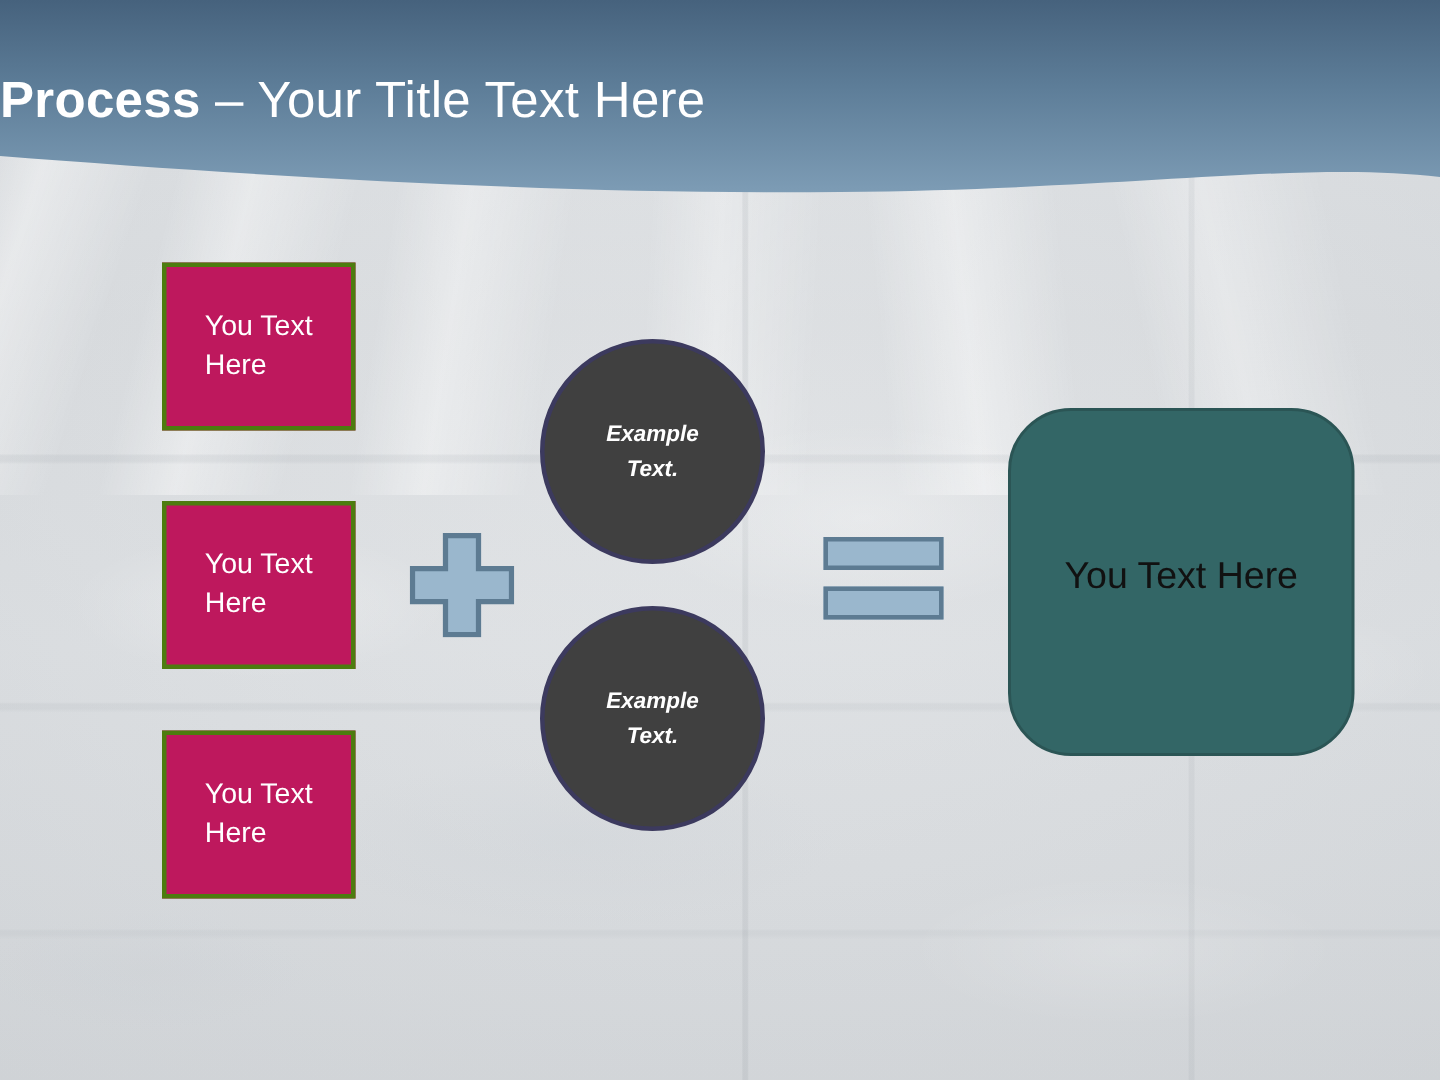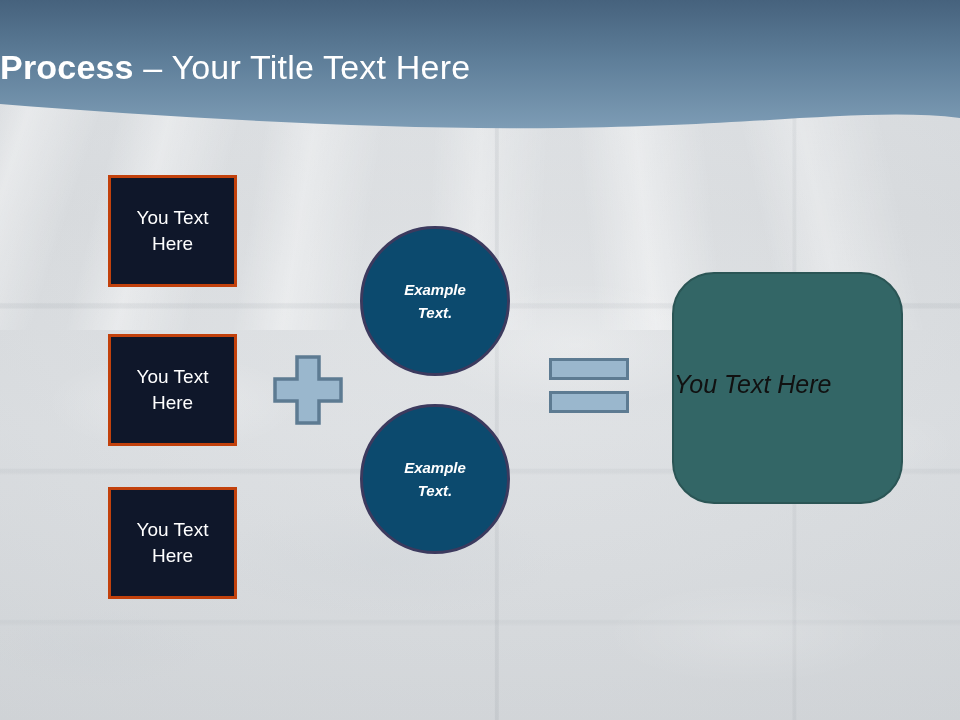--- a/index.html
+++ b/index.html
@@ -81,30 +81,29 @@
     white-space: nowrap;
   }
   .title .bold { font-weight: bold; }
   .title .rest { font-weight: normal; }
 
   
   .in-box {
     position: absolute;
     width: 129px;
     height: 112px;
-    background: #0f172a;
-    border: 3px solid #c2410c;
+    background: #be185d;
+    border: 3px solid #4d7c0f;
     box-sizing: border-box;
     display: flex;
     align-items: center;
     justify-content: center;
     color: #ffffff;
     font-size: 19px;
     line-height: 1.35;
-    text-align: center;
   }
   #in-box-1 { left: 108px; top: 175px; }
   #in-box-2 { left: 108px; top: 334px; }
   #in-box-3 { left: 108px; top: 487px; }
 
   
   .plus {
     position: absolute;
     left: 273px; top: 355px;
     width: 70px; height: 70px;
@@ -123,21 +122,21 @@
     box-sizing: border-box;
   }
   .eq-bar.top { top: 0; }
   .eq-bar.bottom { top: 33px; }
 
   
   .circle {
     position: absolute;
     width: 150px; height: 150px;
     border-radius: 50%;
-    background: #0c4a6e;
+    background: #404040;
     border: 3px solid #3c3a5e;
     box-sizing: border-box;
     display: flex;
     flex-direction: column;
     align-items: center;
     justify-content: center;
     color: #ffffff;
     font-size: 15px;
     font-weight: bold;
     font-style: italic;
@@ -151,26 +150,25 @@
   .result-box {
     position: absolute;
     left: 672px; top: 272px;
     width: 231px; height: 232px;
     background: #336666;
     border: 2px solid #2b5555;
     border-radius: 42px;
     box-sizing: border-box;
     display: flex;
     align-items: center;
-    justify-content: flex-start;
+    justify-content: center;
     color: #111111;
     font-size: 25px;
     text-align: center;
     padding-bottom: 8px;
-    font-style: italic;
   }
 </style>
 </head>
 <body>
 
 <div id="slide">
 
   <div class="bg-base"></div>
   <div class="bg-beams"></div>
   <div class="bg-seams"></div>

